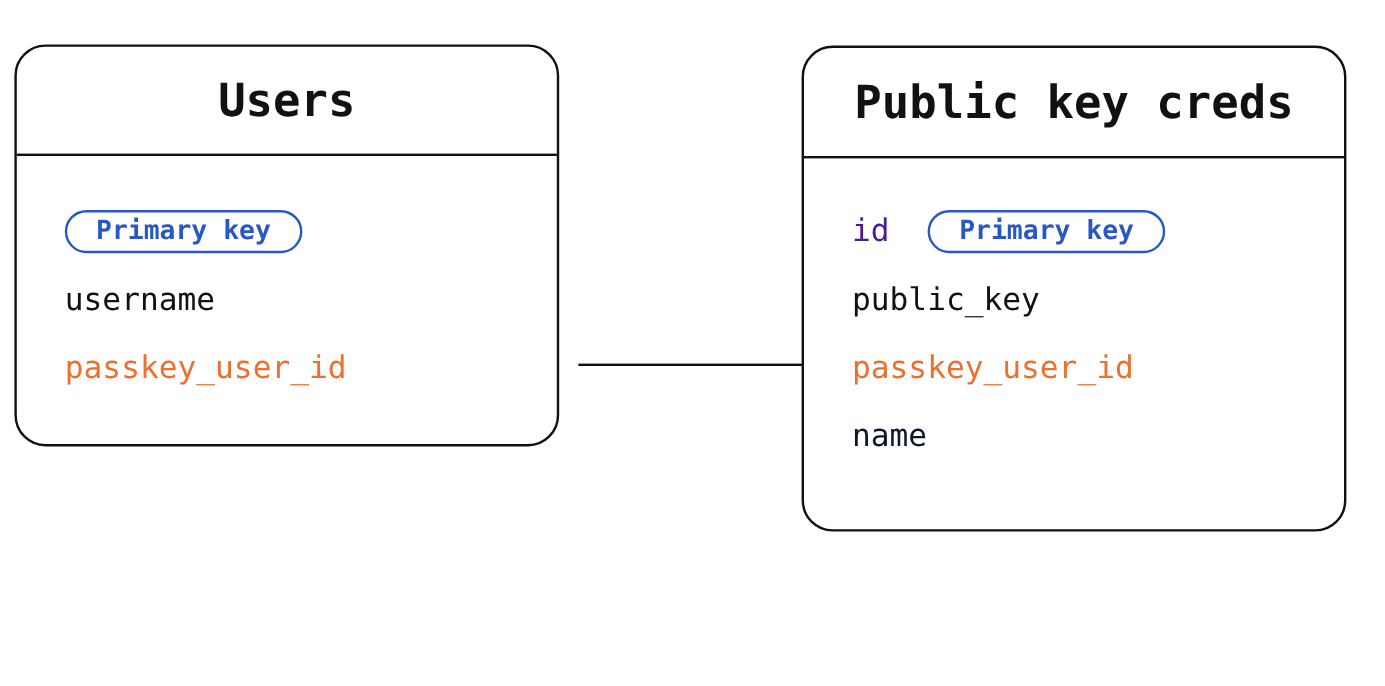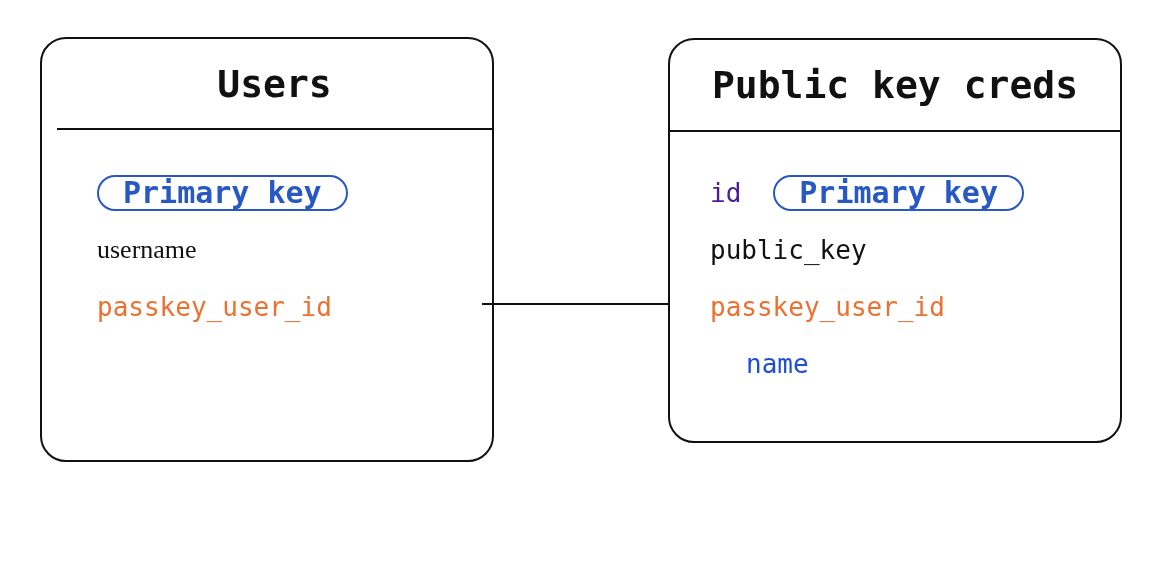--- a/index.html
+++ b/index.html
@@ -11,21 +11,21 @@
     background: #ffffff;
     font-family: "DejaVu Sans Mono", "Liberation Mono", monospace;
     overflow: hidden;
   }
   .entity {
     position: absolute;
     background: #ffffff;
     border: 2px solid #111111;
     border-radius: 26px;
   }
-  .entity-users  { left: 40px;  top: 37px; width: 454px; height: 425px; padding-left: 15px; }
+  .entity-users  { left: 12px;  top: 37px; width: 454px; height: 335px; }
   .entity-creds  { left: 668px; top: 38px; width: 454px; height: 405px; }
   .entity-header {
     display: flex;
     align-items: center;
     justify-content: center;
     border-bottom: 2px solid #111111;
   }
   .entity-users .entity-header { height: 91px; }
   .entity-creds .entity-header { height: 92px; }
   .entity-title {
@@ -50,21 +50,21 @@
     color: #111111;
   }
   .pk-badge {
     display: inline-flex;
     align-items: center;
     justify-content: center;
     height: 36px;
     padding: 0 24px;
     border: 2px solid currentColor;
     border-radius: 18px;
-    font-size: 30px;
+    font-size: 22px;
     font-weight: bold;
     line-height: 1;
   }
   .connector {
     position: absolute;
     left: 482px;
     top: 303px;
     width: 188px;
     height: 2px;
     background: #111111;
@@ -77,21 +77,21 @@
 
   <div class="entity entity-users">
     <div class="entity-header">
       <span class="entity-title">Users</span>
     </div>
     <div class="entity-body">
       <div class="field-row">
         <span class="pk-badge" style="color: rgb(40, 88, 196);">Primary key</span>
       </div>
       <div class="field-row">
-        <span class="field-name" style="color: rgb(17, 17, 17); font-family: Liberation Serif, serif;">username</span>
+        <span class="field-name" style="color: rgb(17, 17, 17);">username</span>
       </div>
       <div class="field-row">
         <span class="field-name" style="color: rgb(236, 112, 47);">passkey_user_id</span>
       </div>
     </div>
   </div>
 
   <div class="connector"></div>
 
   <div class="entity entity-creds">
@@ -103,18 +103,18 @@
         <span class="field-name" style="color: #4c1d95;">id</span>
         <span class="pk-badge" style="color: rgb(40, 88, 196);">Primary key</span>
       </div>
       <div class="field-row">
         <span class="field-name" style="color: rgb(17, 17, 17);">public_key</span>
       </div>
       <div class="field-row">
         <span class="field-name" style="color: rgb(236, 112, 47);">passkey_user_id</span>
       </div>
       <div class="field-row">
-        <span class="field-name" style="color: #1d4ed8; margin-left: 36px;">name</span>
+        <span class="field-name" style="color: #0f172a;">name</span>
       </div>
     </div>
   </div>
 
 </div>
 
 </body></html>

